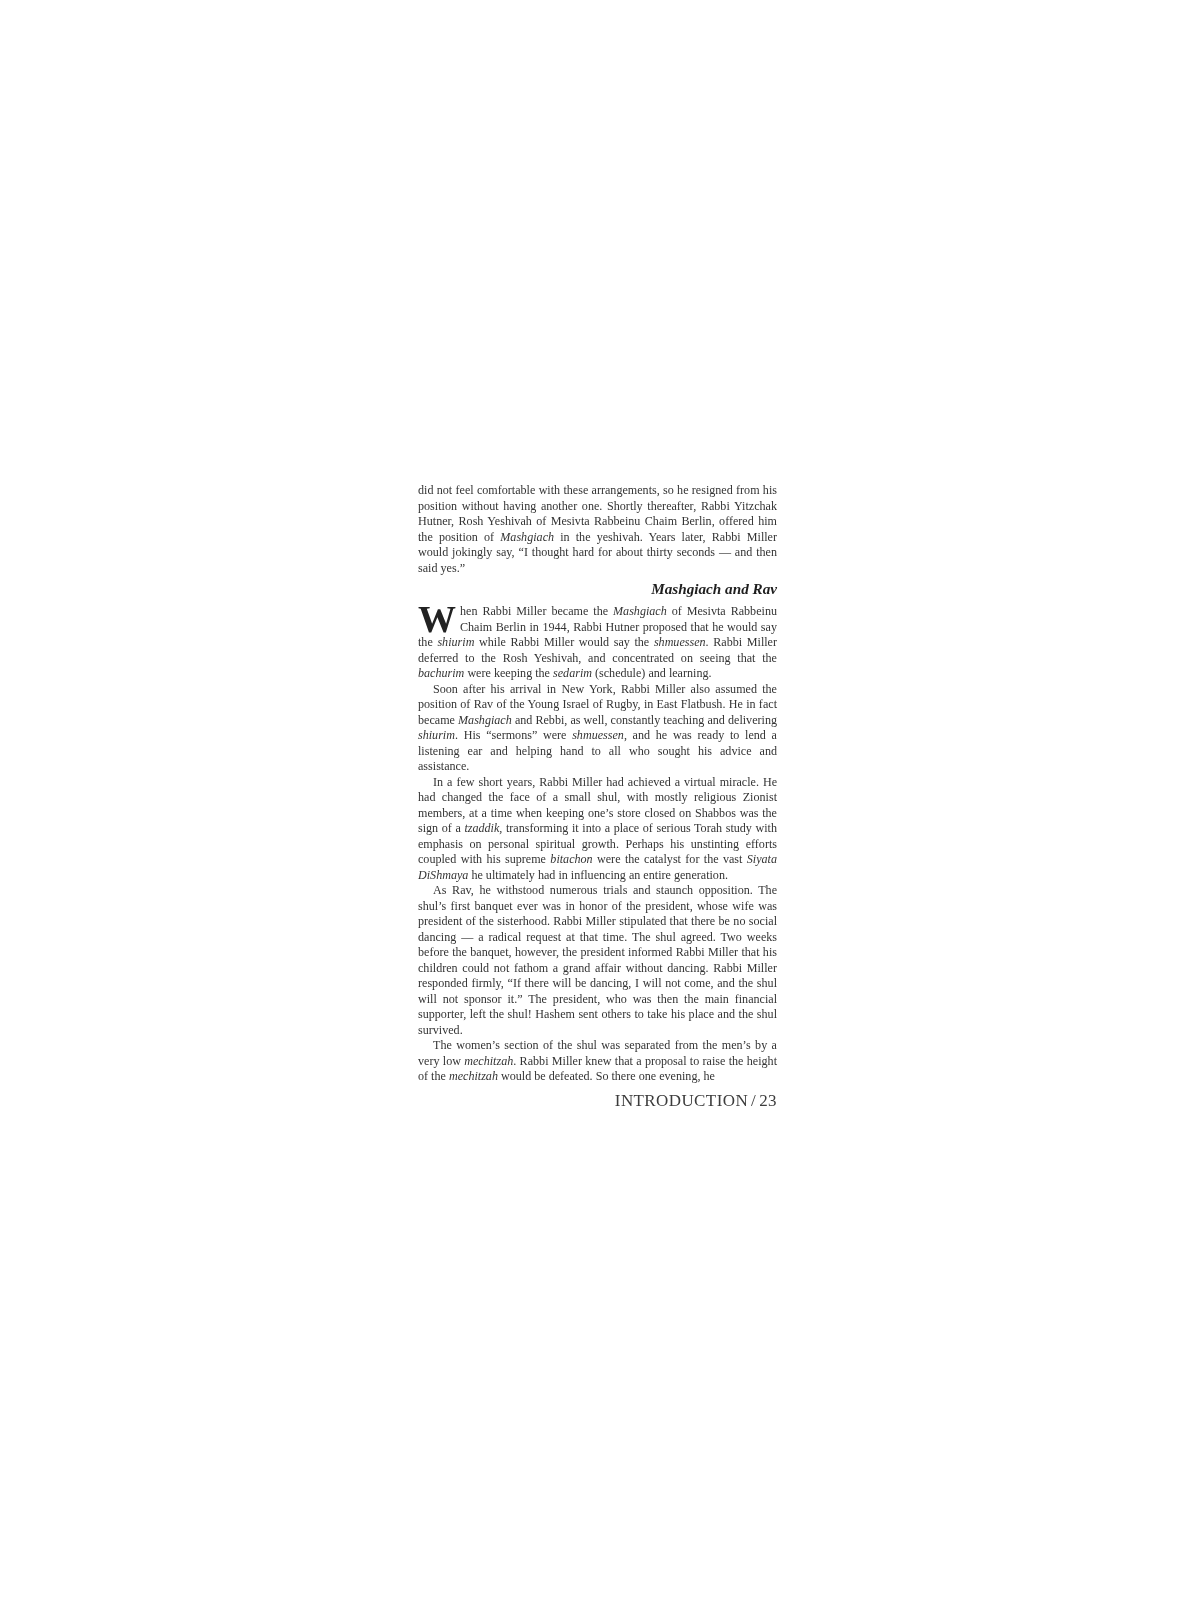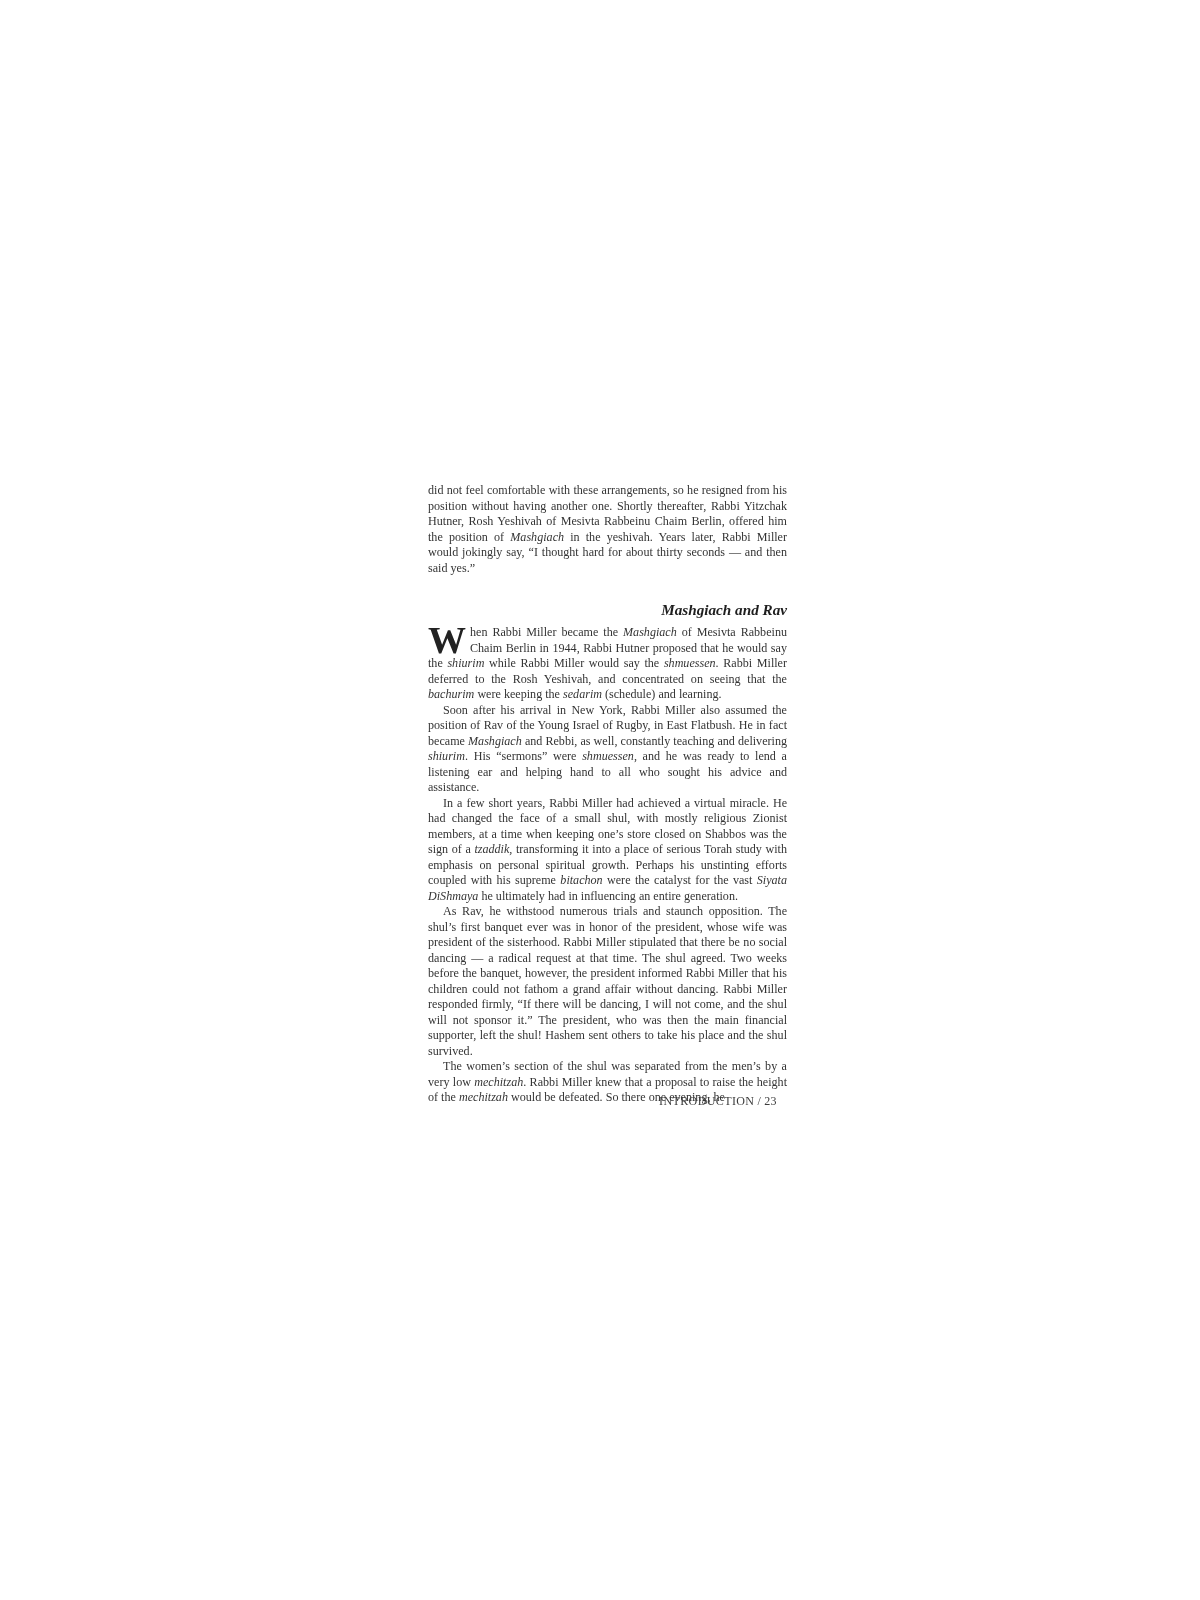--- a/index.html
+++ b/index.html
@@ -10,62 +10,62 @@
   .page {
     position: relative;
     width: 1200px;
     height: 1600px;
     background: #ffffff;
     overflow: hidden;
     font-family: "Liberation Serif", "DejaVu Serif", serif;
   }
   .text-column {
     position: absolute;
-    left: 428px;
+    left: 418px;
     top: 483px;
     width: 359px;
     color: #343434;
     font-size: 12.1px;
     line-height: 15.5px;
     text-align: justify;
   }
   .text-column p {
     margin: 0;
   }
   .text-column p.indent {
     text-indent: 15px;
   }
   .section-heading {
     font-weight: bold;
     font-style: italic;
     text-align: right;
     font-size: 15.2px;
     line-height: 17px;
     color: #1e1e1e;
-    margin: 25px 0 7px 0;
+    margin: 4px 0 7px 0;
   }
   .drop-cap {
     float: left;
     font-weight: bold;
     font-size: 38px;
     line-height: 29px;
     padding: 1px 4px 0 0;
     color: #222222;
     font-style: normal;
   }
   .it {
     font-style: italic;
   }
   .page-footer {
     position: absolute;
     left: 418px;
     top: 1094px;
     width: 359px;
     text-align: right;
-    font-size: 12px;
+    font-size: 17px;
     line-height: 14px;
     color: #3c3c3c;
     letter-spacing: 0.4px;
   }
   .page-footer .sep {
     padding: 0 3px;
   }
 </style>
 </head>
 <body>

